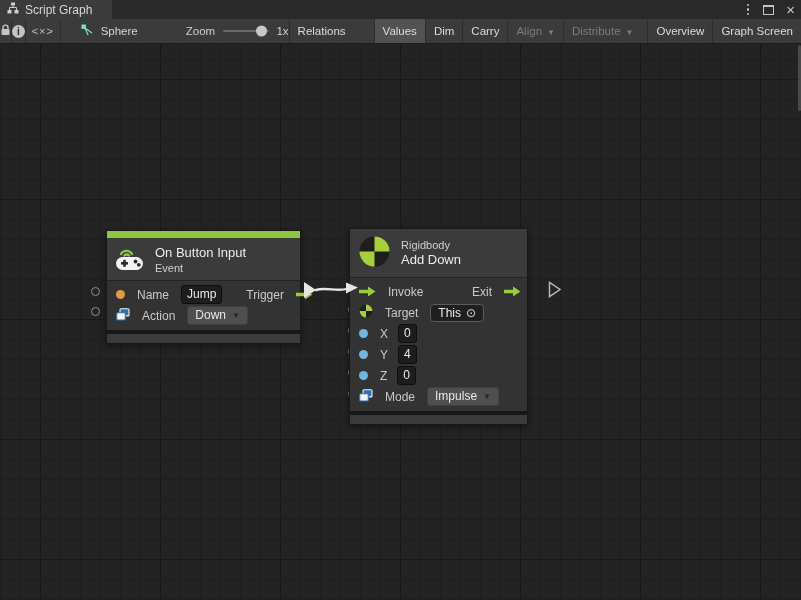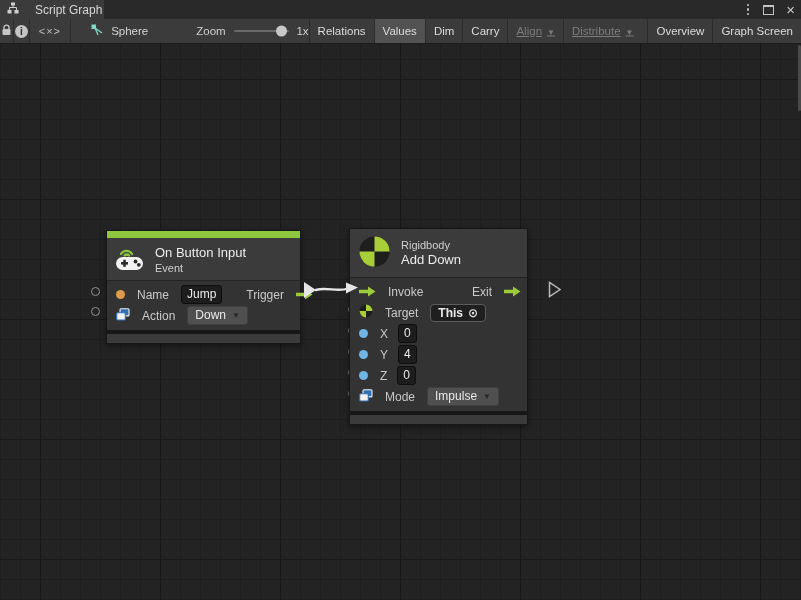--- a/index.html
+++ b/index.html
@@ -2,42 +2,42 @@
 <html><head>
 <meta charset="utf-8">
 <style>
   * { margin:0; padding:0; box-sizing:border-box; }
   html,body { width:801px; height:600px; background:#161616; }
   body { font-family:"Liberation Sans","DejaVu Sans",sans-serif; font-size:12px; color:#c9c9c9; overflow:hidden; }
   .window { position:relative; width:801px; height:600px; background:#232323; }
 
   
   .titlebar { position:absolute; top:0; left:0; width:801px; height:19px; background:#292929; }
-  .tab { position:absolute; left:0; top:0; height:19px; width:104px; background:#3b3b3b; display:flex; align-items:center; gap:16px; padding-left:7px; color:#d6d6d6; font-size:12px; }
+  .tab { position:absolute; left:0; top:0; height:19px; width:112px; background:#3b3b3b; display:flex; align-items:center; gap:6px; padding-left:7px; color:#d6d6d6; font-size:12px; }
   .win-controls { position:absolute; right:4px; top:0; height:19px; display:flex; align-items:center; gap:10px; }
   .dots-menu { display:flex; flex-direction:column; gap:2px; padding:2px 4px; }
   .dots-menu i { width:2.5px; height:2.5px; border-radius:50%; background:#c4c4c4; }
   .maxi { width:11px; height:10px; border:1.4px solid #c4c4c4; border-top-width:2.4px; }
   .close-x { color:#c9c9c9; font-size:15px; line-height:15px; padding:0 2px; }
 
   
   .toolbar { position:absolute; top:19px; left:0; width:801px; height:25px; background:#3b3b3b; border-bottom:1px solid #1c1c1c; display:flex; align-items:stretch; font-size:11.5px; color:#d6d6d6; }
   .tseg { display:flex; align-items:center; justify-content:center; border-right:1px solid #2c2c2c; }
   .tseg.lock { width:23px; } .tseg.info { width:26px; } .tseg.code { width:70px; color:#c0c0c0; letter-spacing:1px; font-size:11px; }
   .info-circle { width:13px; height:13px; border-radius:50%; background:#c4c4c4; color:#2b2b2b; font-weight:bold; font-size:10px; display:flex; align-items:center; justify-content:center; }
   .sphere-group { display:flex; align-items:center; gap:7px; margin-left:20px; }
   .zoom-label { margin-left:48px; display:flex; align-items:center; color:#cfcfcf; }
   .slider { position:relative; width:95px; height:100%; margin-left:8px; display:flex; align-items:center; }
   .slider .track { width:100%; height:2px; background:#6a6a6a; border-radius:1px; }
   .slider .knob { position:absolute; right:2px; top:50%; transform:translateY(-50%); width:11px; height:11px; border-radius:50%; background:#c8c8c8; }
   .zoom-val { margin-left:7px; display:flex; align-items:center; color:#cfcfcf; }
   .tb-right { margin-left:auto; display:flex; align-items:stretch; }
   .tbtn { display:flex; align-items:center; padding:0 8px; border-left:1px solid #2c2c2c; color:#dcdcdc; white-space:nowrap; }
-  .tbtn.active { background:#525252; }
-  .tbtn.disabled { color:#7c7c7c;text-decoration:underline; }
+  .tbtn.active { background:#525252;margin-left:20px; }
+  .tbtn.disabled { color:#7c7c7c; }
   .tbtn .caret { font-size:8px; margin-left:5px; transform:translateY(0.5px); }
   .tbtn.gap-before { margin-left:6px; border-left:1px solid #2c2c2c; }
 
   
   .graph { position:absolute; top:44px; left:0; width:801px; height:556px;
     background-color:#232323;
     background-image:
       linear-gradient(to right,#181818 1px,transparent 1px),
       linear-gradient(to bottom,#181818 1px,transparent 1px),
       linear-gradient(to right,#1e1e1e 1px,transparent 1px),
@@ -58,21 +58,21 @@
   .n-row { display:flex; align-items:center; height:21px; padding:0 6px 0 9px; gap:12px; }
   .n-row .lbl { color:#c9c9c9; font-size:12px; }
   .spacer { flex:1; }
   .port-dot { width:9px; height:9px; border-radius:50%; flex:none; }
   .n-footer-gap { height:4px; background:#171717; }
   .n-footer { height:9px; background:#3b3b3b; }
 
   .field { background:#1d1d1d; border:1px solid #0e0e0e; border-radius:3px; color:#eaeaea; padding:1px 5px; font-size:12px; line-height:15px; }
   .dropdown { background:#4f4f4f; border:1px solid #404040; border-radius:3px; color:#e8e8e8; padding:1px 7px; font-size:12px; line-height:15px; display:flex; align-items:center; gap:6px; }
   .dropdown .caret { font-size:8px; color:#262626; }
-  .obj-btn { background:#1f1f1f; border:1px solid #5c5c5c; border-radius:4px; color:#eaeaea; padding:1px 7px; font-size:12px; display:flex; align-items:center; gap:5px;font-weight:bold; }
+  .obj-btn { background:#1f1f1f; border:1px solid #5c5c5c; border-radius:4px; color:#eaeaea; padding:1px 7px; font-size:12px; display:flex; align-items:center; gap:5px; }
   .obj-btn .picker { font-size:12px; color:#dcdcdc; }
 
   .pcircle { position:absolute; width:9px; height:9px; border:1px solid #8f8f8f; border-radius:50%; background:transparent; }
 
   .arrow-green { flex:none; display:flex; }
 </style>
 </head>
 <body>
 
 <div class="window">

